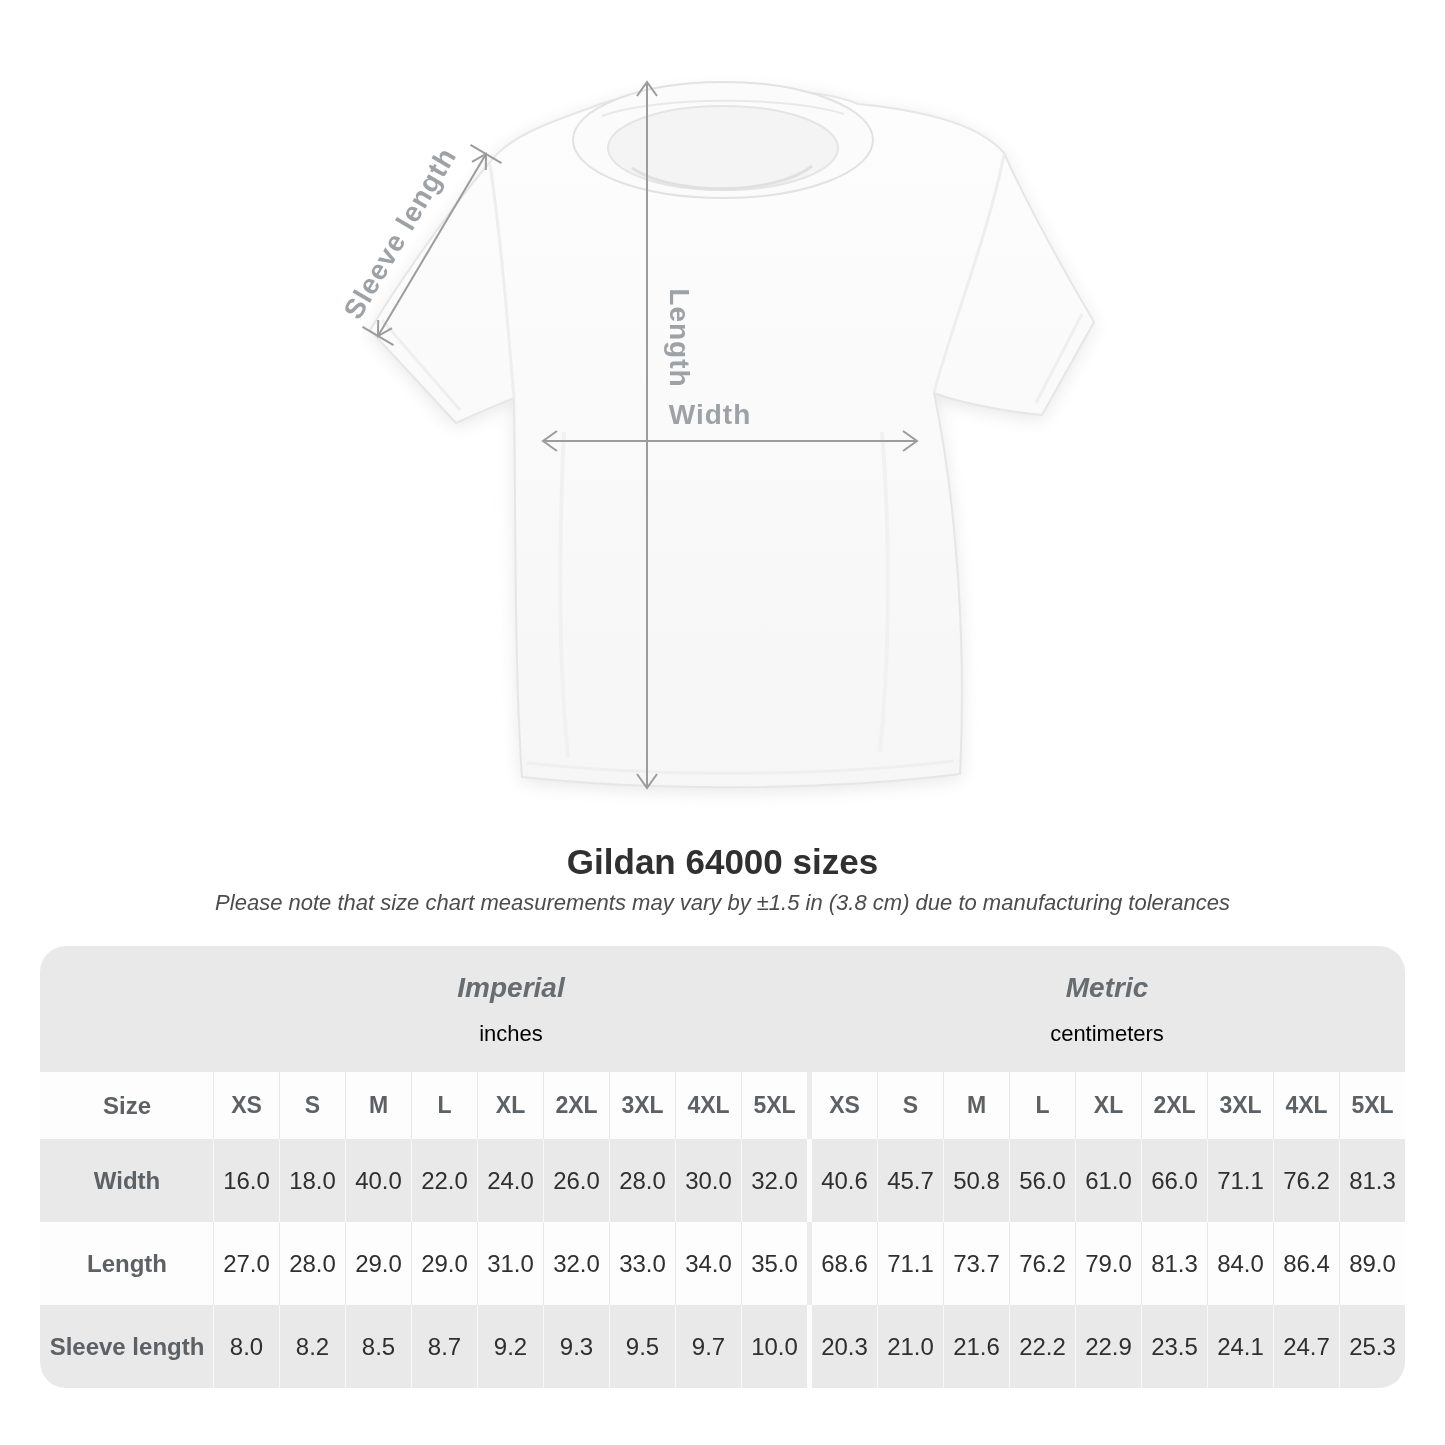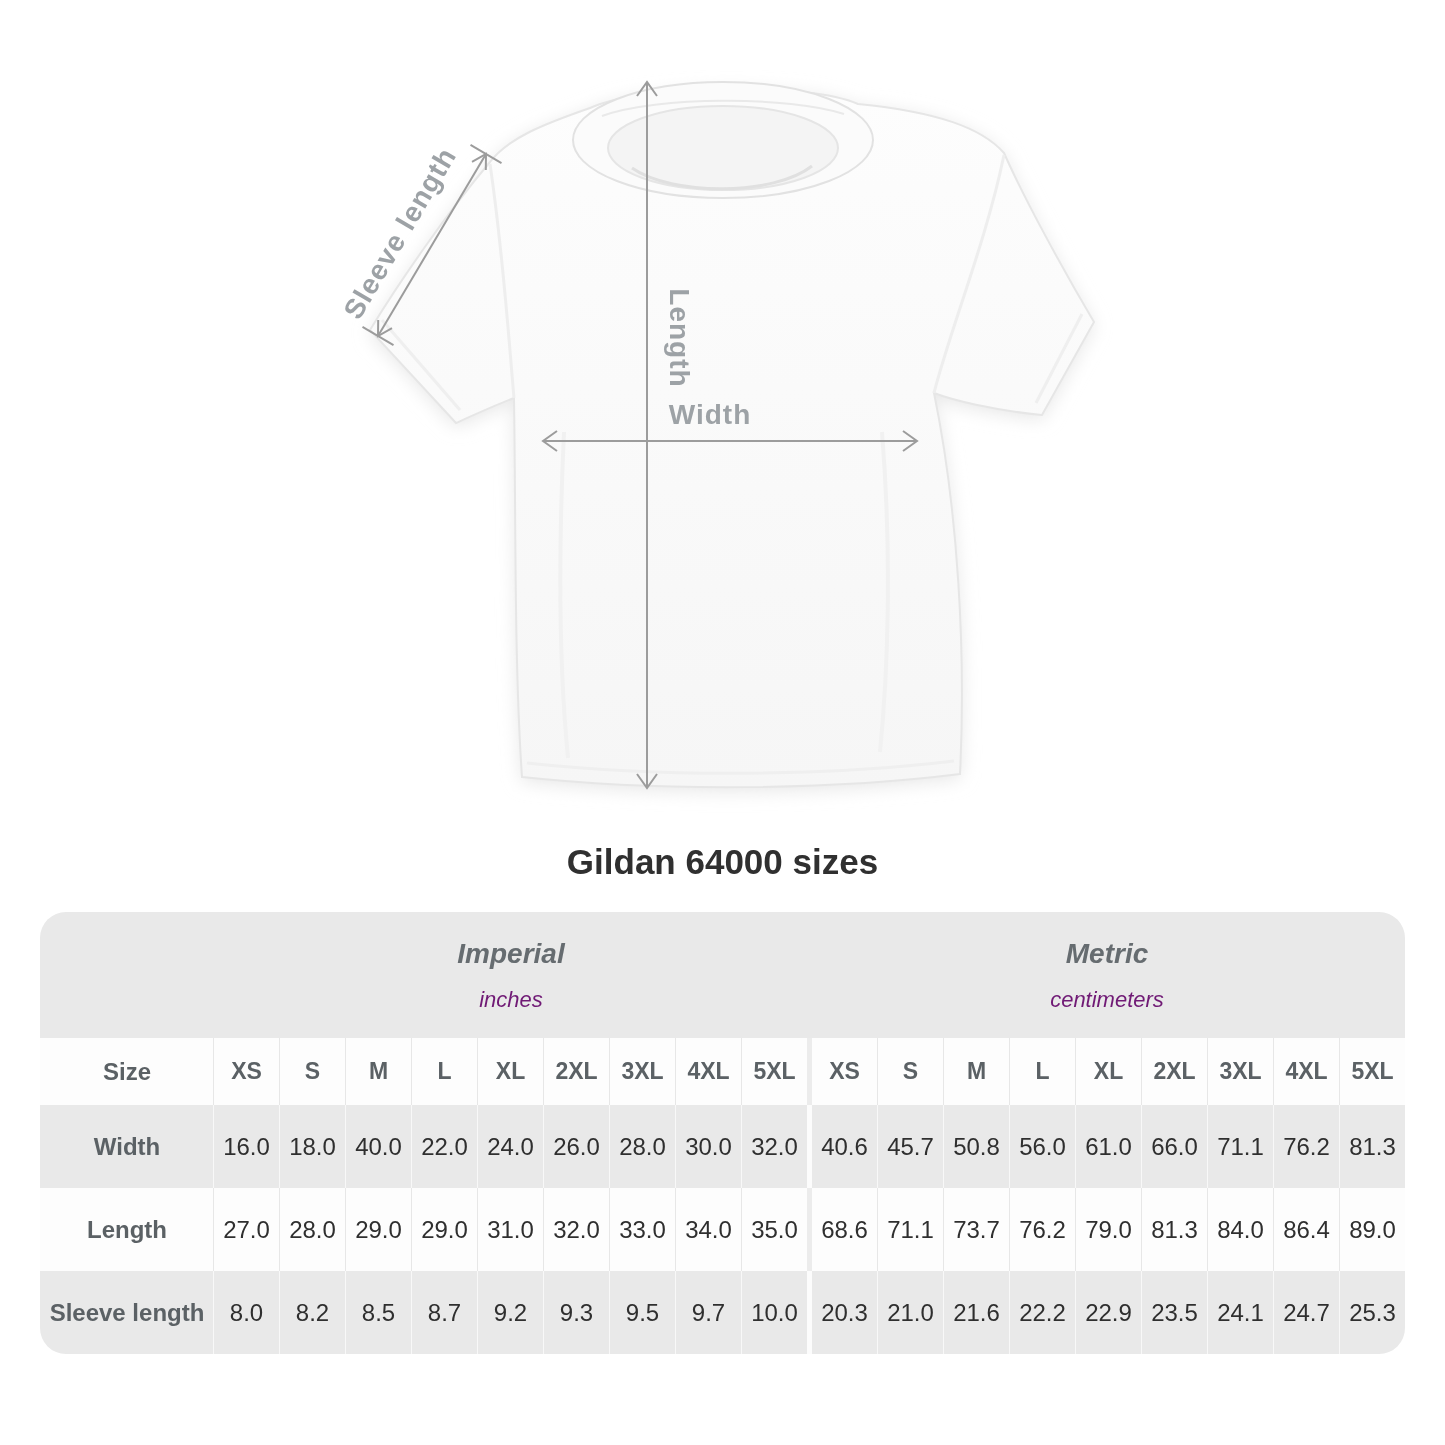--- a/index.html
+++ b/index.html
@@ -34,21 +34,21 @@
     flex:1 1 0;min-width:0;display:flex;align-items:center;justify-content:center;
     border-left:1px solid transparent;box-sizing:border-box;
   }
   .t-row .c.label{flex:0 0 173px;}
 
   .r-groups{height:126px;}
   .r-groups .grp{
     flex:9 9 0;display:flex;flex-direction:column;align-items:center;justify-content:center;gap:17px;
   }
   .grp-label{font-size:28px;font-weight:bold;font-style:italic;color:#666c70;}
-  .grp-unit{font-size:22px;font-style:italic;color:#701a75;}
+  .grp-unit{font-size:22px;color:#000000;}
 
   .r-sizes{height:67px;font-weight:bold;font-size:23px;color:#5b6165;}
   .r-data{height:83px;font-size:24px;}
   .r-data .c.label{font-weight:bold;font-size:24px;color:#5b6165;}
   .r-sizes .c.label{font-size:24px;}
 
   .r-white{background:#fdfdfd;}
   .r-white .c:not(:first-child){border-left-color:#e7e7e7;}
   .r-gray .c:not(:first-child){border-left-color:#f8f8f8;}
   .c.gs{border-left-width:5px;}
@@ -118,20 +118,21 @@
     </g>
 
     <text class="dim-label" x="710" y="424" text-anchor="middle">Width</text>
     <text class="dim-label" transform="translate(670,338) rotate(90)" text-anchor="middle">Length</text>
     <text class="dim-label" transform="translate(408,238) rotate(-59.5)" text-anchor="middle">Sleeve length</text>
   </svg>
 </div>
 
 <div class="heading">
   <h1 class="title">Gildan 64000 sizes</h1>
+  <p class="subtitle">Please note that size chart measurements may vary by ±1.5 in (3.8 cm) due to manufacturing tolerances</p>
 </div>
 
 <div class="size-table">
 
   <div class="t-row r-groups r-gray">
     <div class="c label"></div>
     <div class="grp">
       <span class="grp-label">Imperial</span>
       <span class="grp-unit">inches</span>
     </div>

